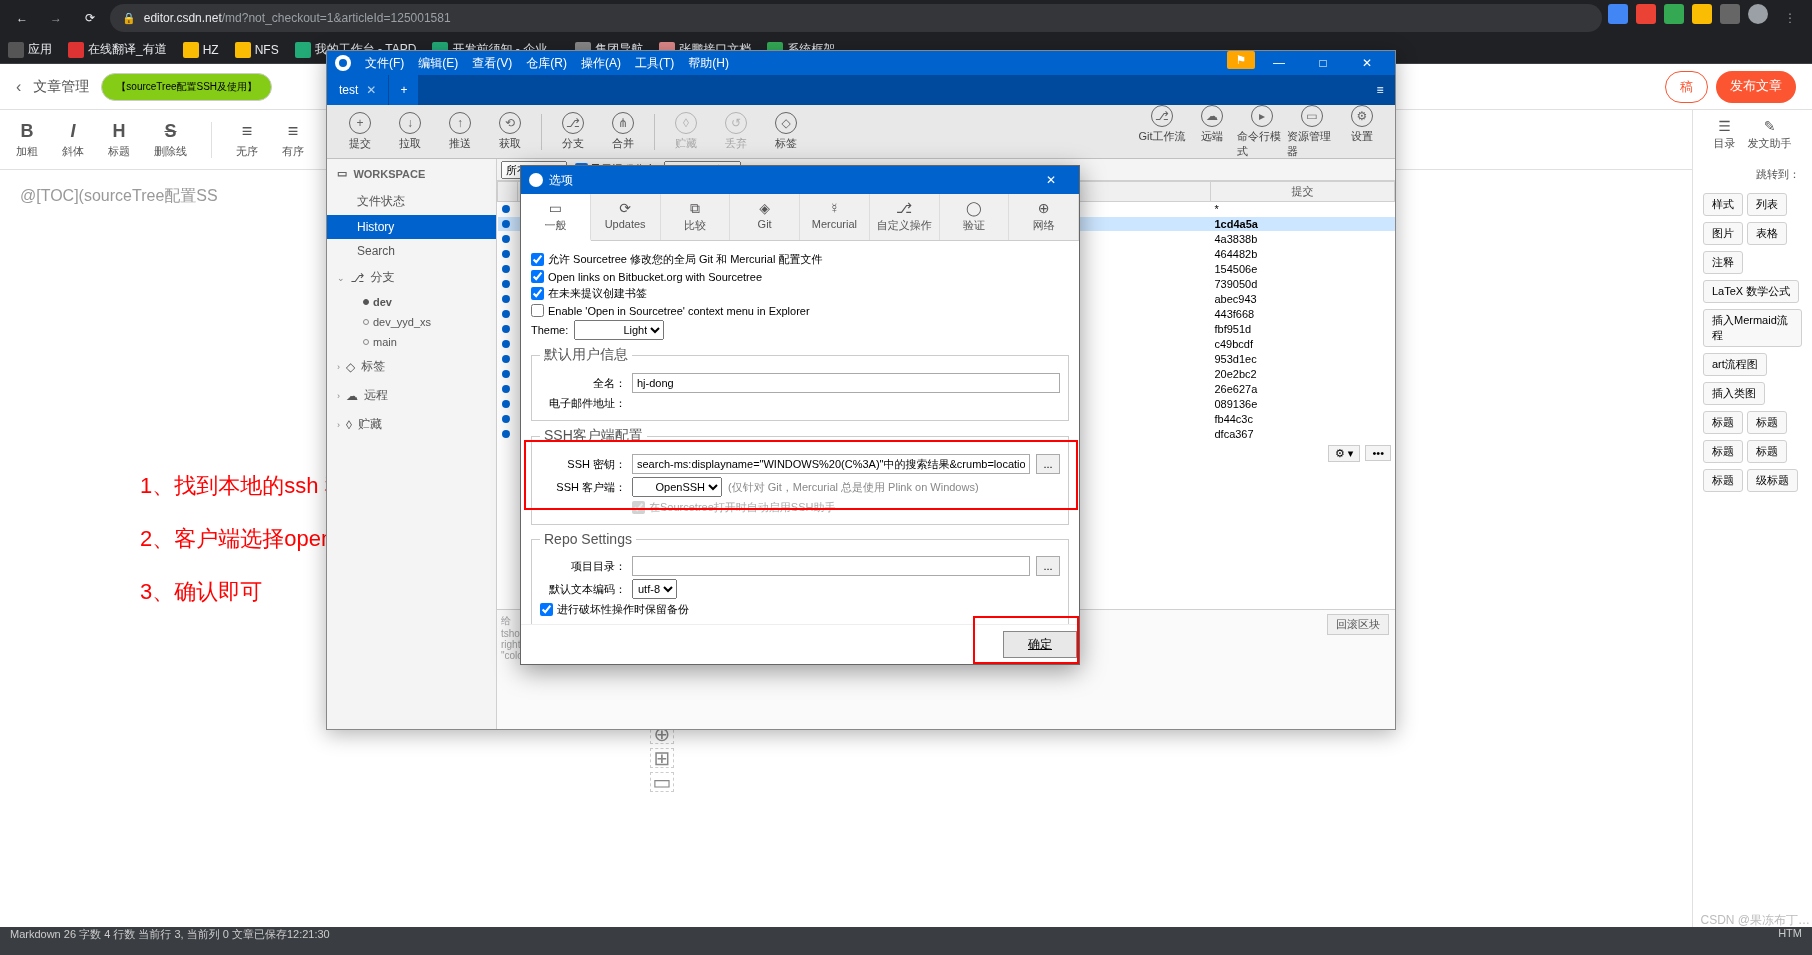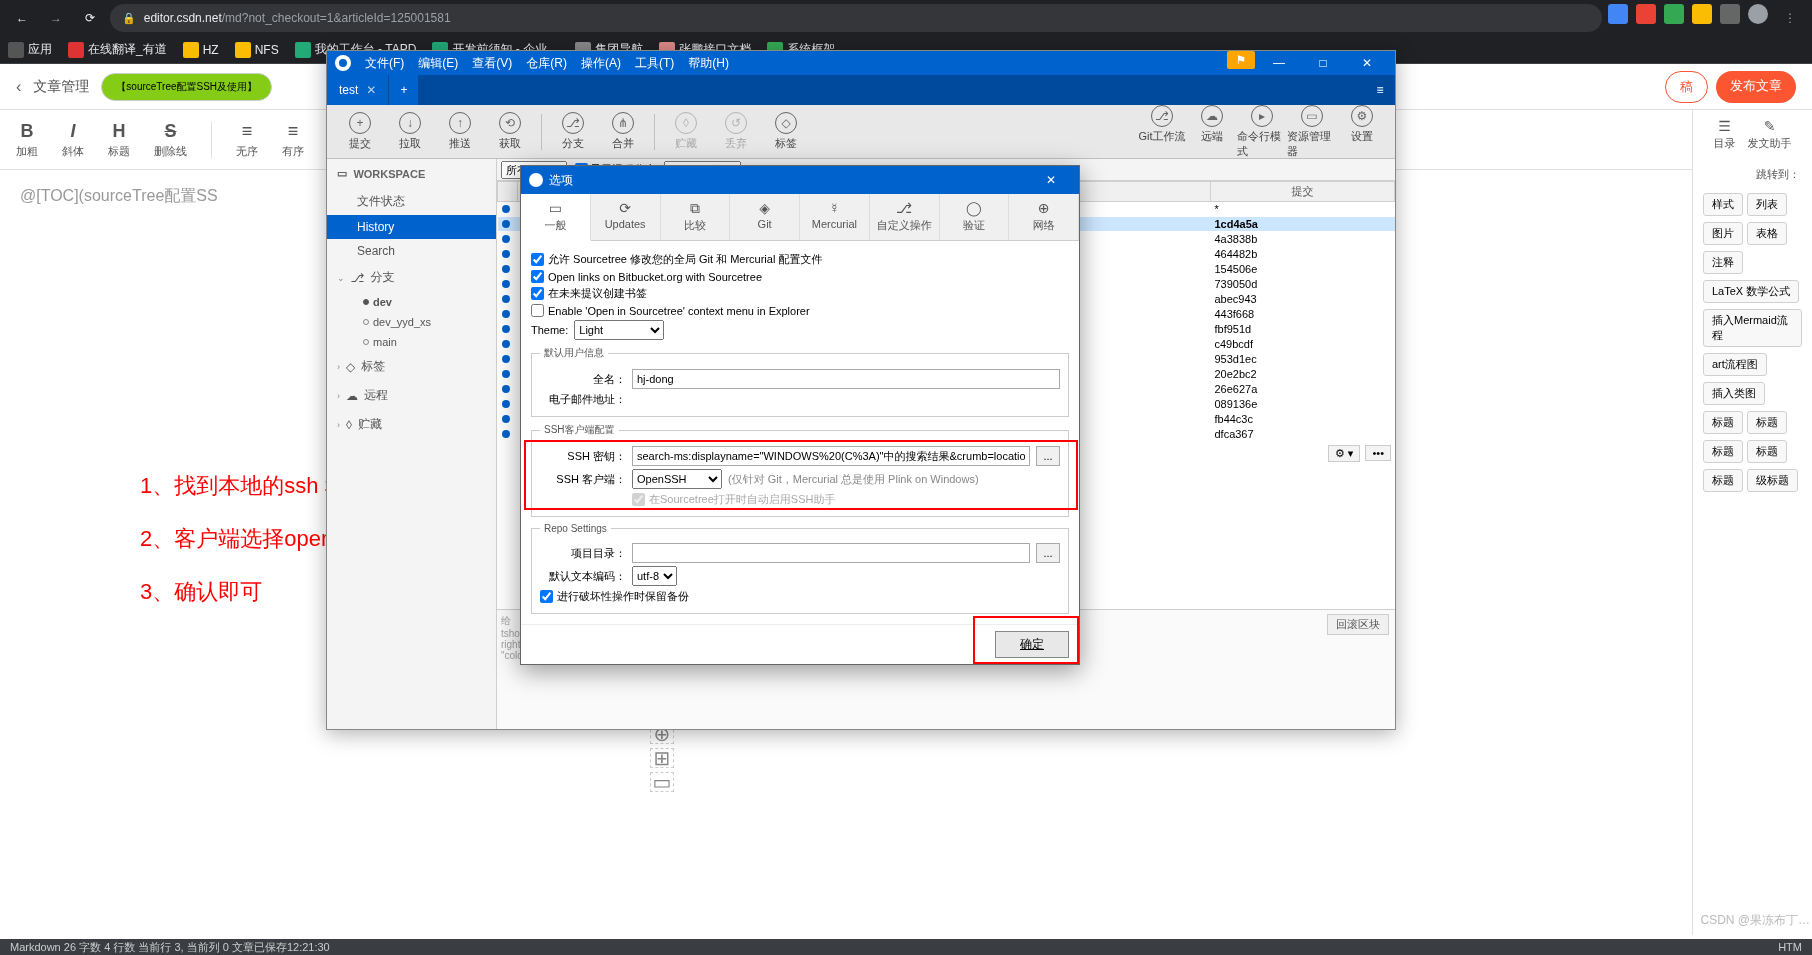--- a/index.html
+++ b/index.html
@@ -39,21 +39,21 @@
 .annotations { position: absolute; left: 140px; top: 460px; color: #ff0000; font-size: 22px; line-height: 2.4; font-family: SimSun, serif; }
 
 
 .rsb { position: absolute; right: 0; top: 110px; width: 120px; bottom: 20px; border-left: 1px solid #e0e0e0; background: #fff; padding: 8px; }
 .rsb .rtb { display: flex; flex-direction: column; align-items: center; gap: 2px; font-size: 11px; color: #555; margin-bottom: 8px; }
 .rsb .rtb .ico { font-size: 14px; }
 .rsb .row2 { display: flex; gap: 12px; justify-content: center; margin-bottom: 8px; }
 .rsb .jump { font-size: 11px; color: #555; text-align: right; padding-right: 4px; margin-bottom: 8px; }
 .rsb .tag { display: inline-block; border: 1px solid #d0d0d0; border-radius: 3px; padding: 3px 8px; margin: 3px 2px; font-size: 11px; background: #f8f8f8; }
 
-.status { position: absolute; bottom: 0; left: 0; right: 0; height: 16px; background: #3a3d41; color: #ccc; font-size: 11px; display: flex; align-items: center; padding: 0 10px; gap: 16px; }
+.status { position: absolute; bottom: 0; left: 0; right: 0; height: 28px; background: #3a3d41; color: #ccc; font-size: 11px; display: flex; padding: 0 10px; gap: 16px; }
 .status .right { margin-left: auto; }
 .watermark { position: absolute; right: 2px; bottom: 26px; color: #bbb; font-size: 12px; }
 
 
 .st-window { position: absolute; left: 326px; top: 50px; width: 1070px; height: 680px; background: #fff; box-shadow: 0 4px 20px rgba(0,0,0,.3); border: 1px solid #888; display: flex; flex-direction: column; }
 .st-menubar { height: 24px; background: #0062cc; color: #fff; display: flex; align-items: center; padding: 0 8px; gap: 14px; font-size: 12px; }
 .st-menubar .logo { width: 16px; height: 16px; background: #fff; border-radius: 50%; position: relative; }
 .st-menubar .logo::after { content: ""; position: absolute; left: 4px; top: 4px; width: 8px; height: 8px; border-radius: 50%; background: #0062cc; }
 .st-menubar .winbtns { margin-left: auto; display: flex; gap: 4px; }
 .st-menubar .flag { width: 28px; height: 18px; background: #ffa500; border-radius: 2px; display:flex;align-items:center;justify-content:center; }
@@ -110,27 +110,27 @@
 .opt-tabs { display: flex; border-bottom: 1px solid #ccc; }
 .opt-tabs .ot { flex: 1; display: flex; flex-direction: column; align-items: center; gap: 2px; padding: 6px 0; border-right: 1px solid #ddd; font-size: 11px; color: #555; }
 .opt-tabs .ot.sel { background: #fff; border-bottom: 2px solid #fff; margin-bottom: -1px; }
 .opt-tabs .ot:not(.sel) { background: #f0f0f0; }
 .opt-tabs .ot .ico { font-size: 14px; height: 16px; }
 .opt-body { flex: 1; padding: 8px 10px; overflow: auto; }
 .opt-body label.cb { display: flex; align-items: center; gap: 4px; margin: 3px 0; font-size: 11px; }
 .opt-body .row { display: flex; align-items: center; gap: 6px; margin: 3px 0; font-size: 11px; }
 .opt-body .row .lbl { width: 86px; text-align: right; }
 .opt-body .row input[type=text] { flex: 1; height: 20px; padding: 0 4px; font-size: 11px; border: 1px solid #aaa; }
-.opt-body .row select { height: 20px; font-size: 11px; }
+.opt-body .row select { height: 20px; font-size: 11px; text-align: right; }
 .opt-body fieldset { border: 1px solid #ccc; margin: 6px 0; padding: 6px 8px; }
-.opt-body fieldset legend { font-size: 10px; padding: 0 4px; color: #555; }
+.opt-body fieldset legend { font-size: 14px; padding: 0 4px; color: #555; }
 .opt-body .hint { color: #888; font-size: 11px; }
 .opt-body .link { color: #0066cc; }
 .opt-body .browse { width: 24px; height: 20px; border: 1px solid #aaa; background: #f0f0f0; text-align: center; line-height: 18px; }
-.opt-footer { height: 40px; display: flex; align-items: center; justify-content: flex-end; padding: 0 10px; border-top: 1px solid #eee; text-decoration: underline; }
+.opt-footer { height: 40px; display: flex; align-items: center; justify-content: flex-end; padding: 0 2px; border-top: 1px solid #eee; text-decoration: underline; }
 .opt-footer button { padding: 4px 24px; font-size: 12px; border: 1px solid #888; background: #e8e8e8; }
 
 .redbox1 { position: absolute; border: 2px solid #ff0000; pointer-events: none; }
 .rb-ssh { left: 3px; top: 274px; width: 554px; height: 70px; }
 .rb-ok { left: 452px; top: 450px; width: 106px; height: 48px; }
 
 
 .center-widgets { position: absolute; left: 650px; top: 720px; color: #888; font-size: 20px;}
 .center-widgets div { margin: 4px 0; text-align:center; height:20px; border:1px dashed #ccc; width:24px; display:flex;align-items:center;justify-content:center;}
 

